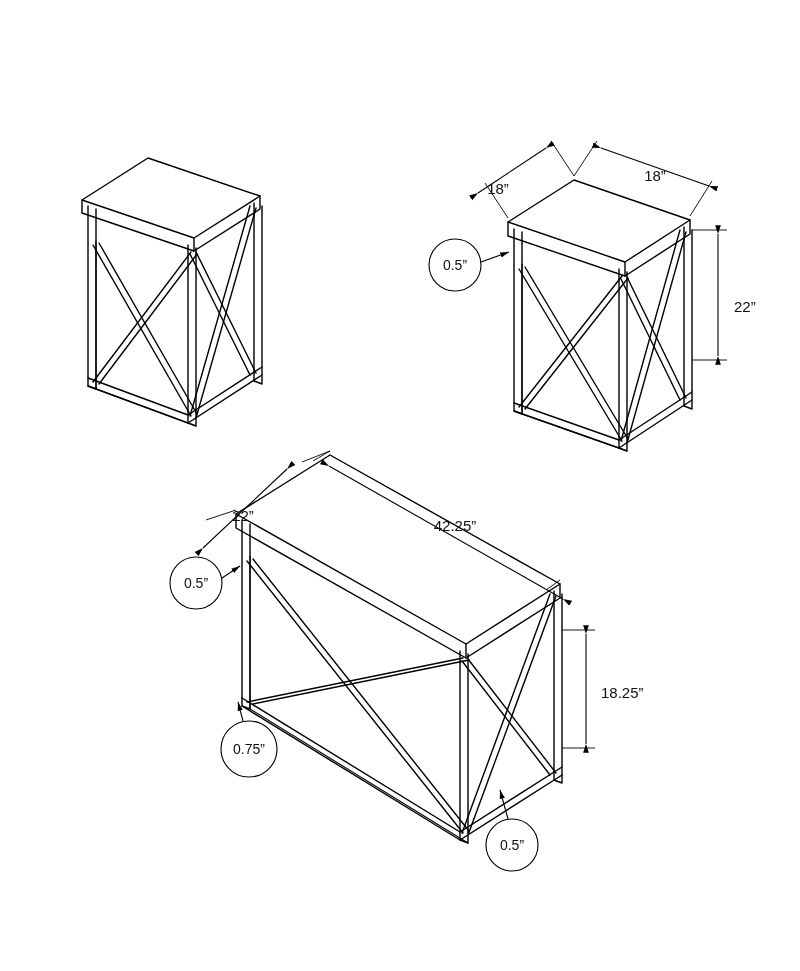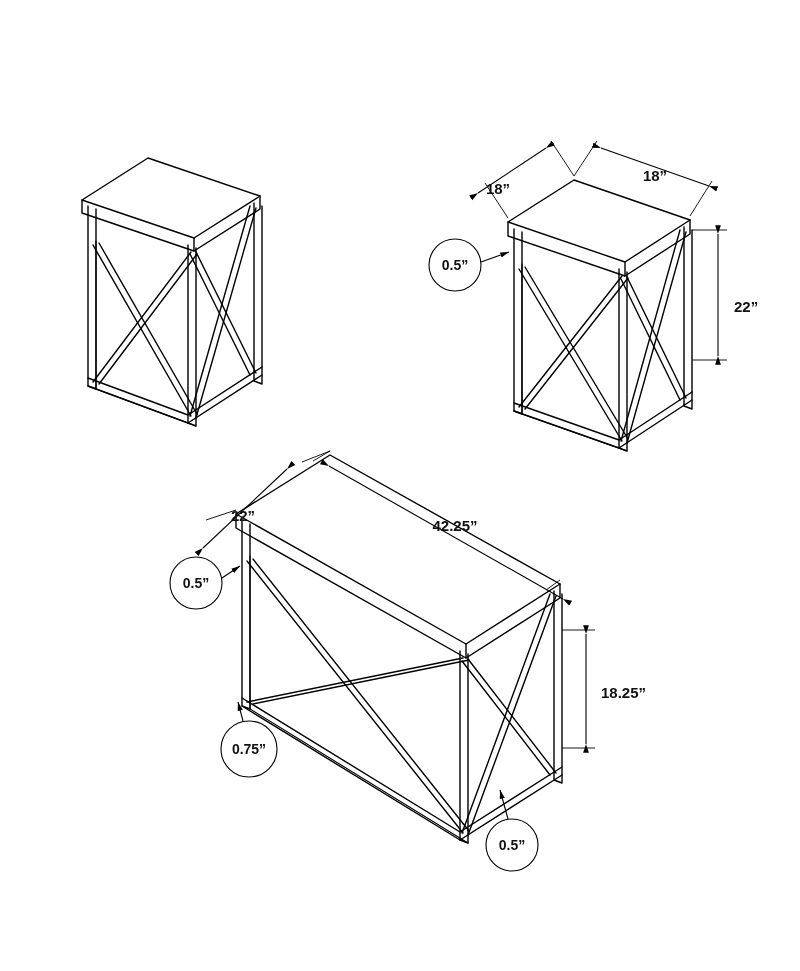--- a/index.html
+++ b/index.html
@@ -10,21 +10,20 @@
   body {
     font-family: "Liberation Sans", sans-serif;
     -webkit-font-smoothing: antialiased;
   }
   #sheet {
     position: relative;
     width: 800px;
     height: 971px;
     background: #ffffff;
     overflow: hidden;
-    font-weight: bold;
   }
   #sheet svg {
     position: absolute;
     left: 0;
     top: 0;
     width: 800px;
     height: 971px;
   }
   .dim-text {
     font-family: "Liberation Sans", sans-serif;

